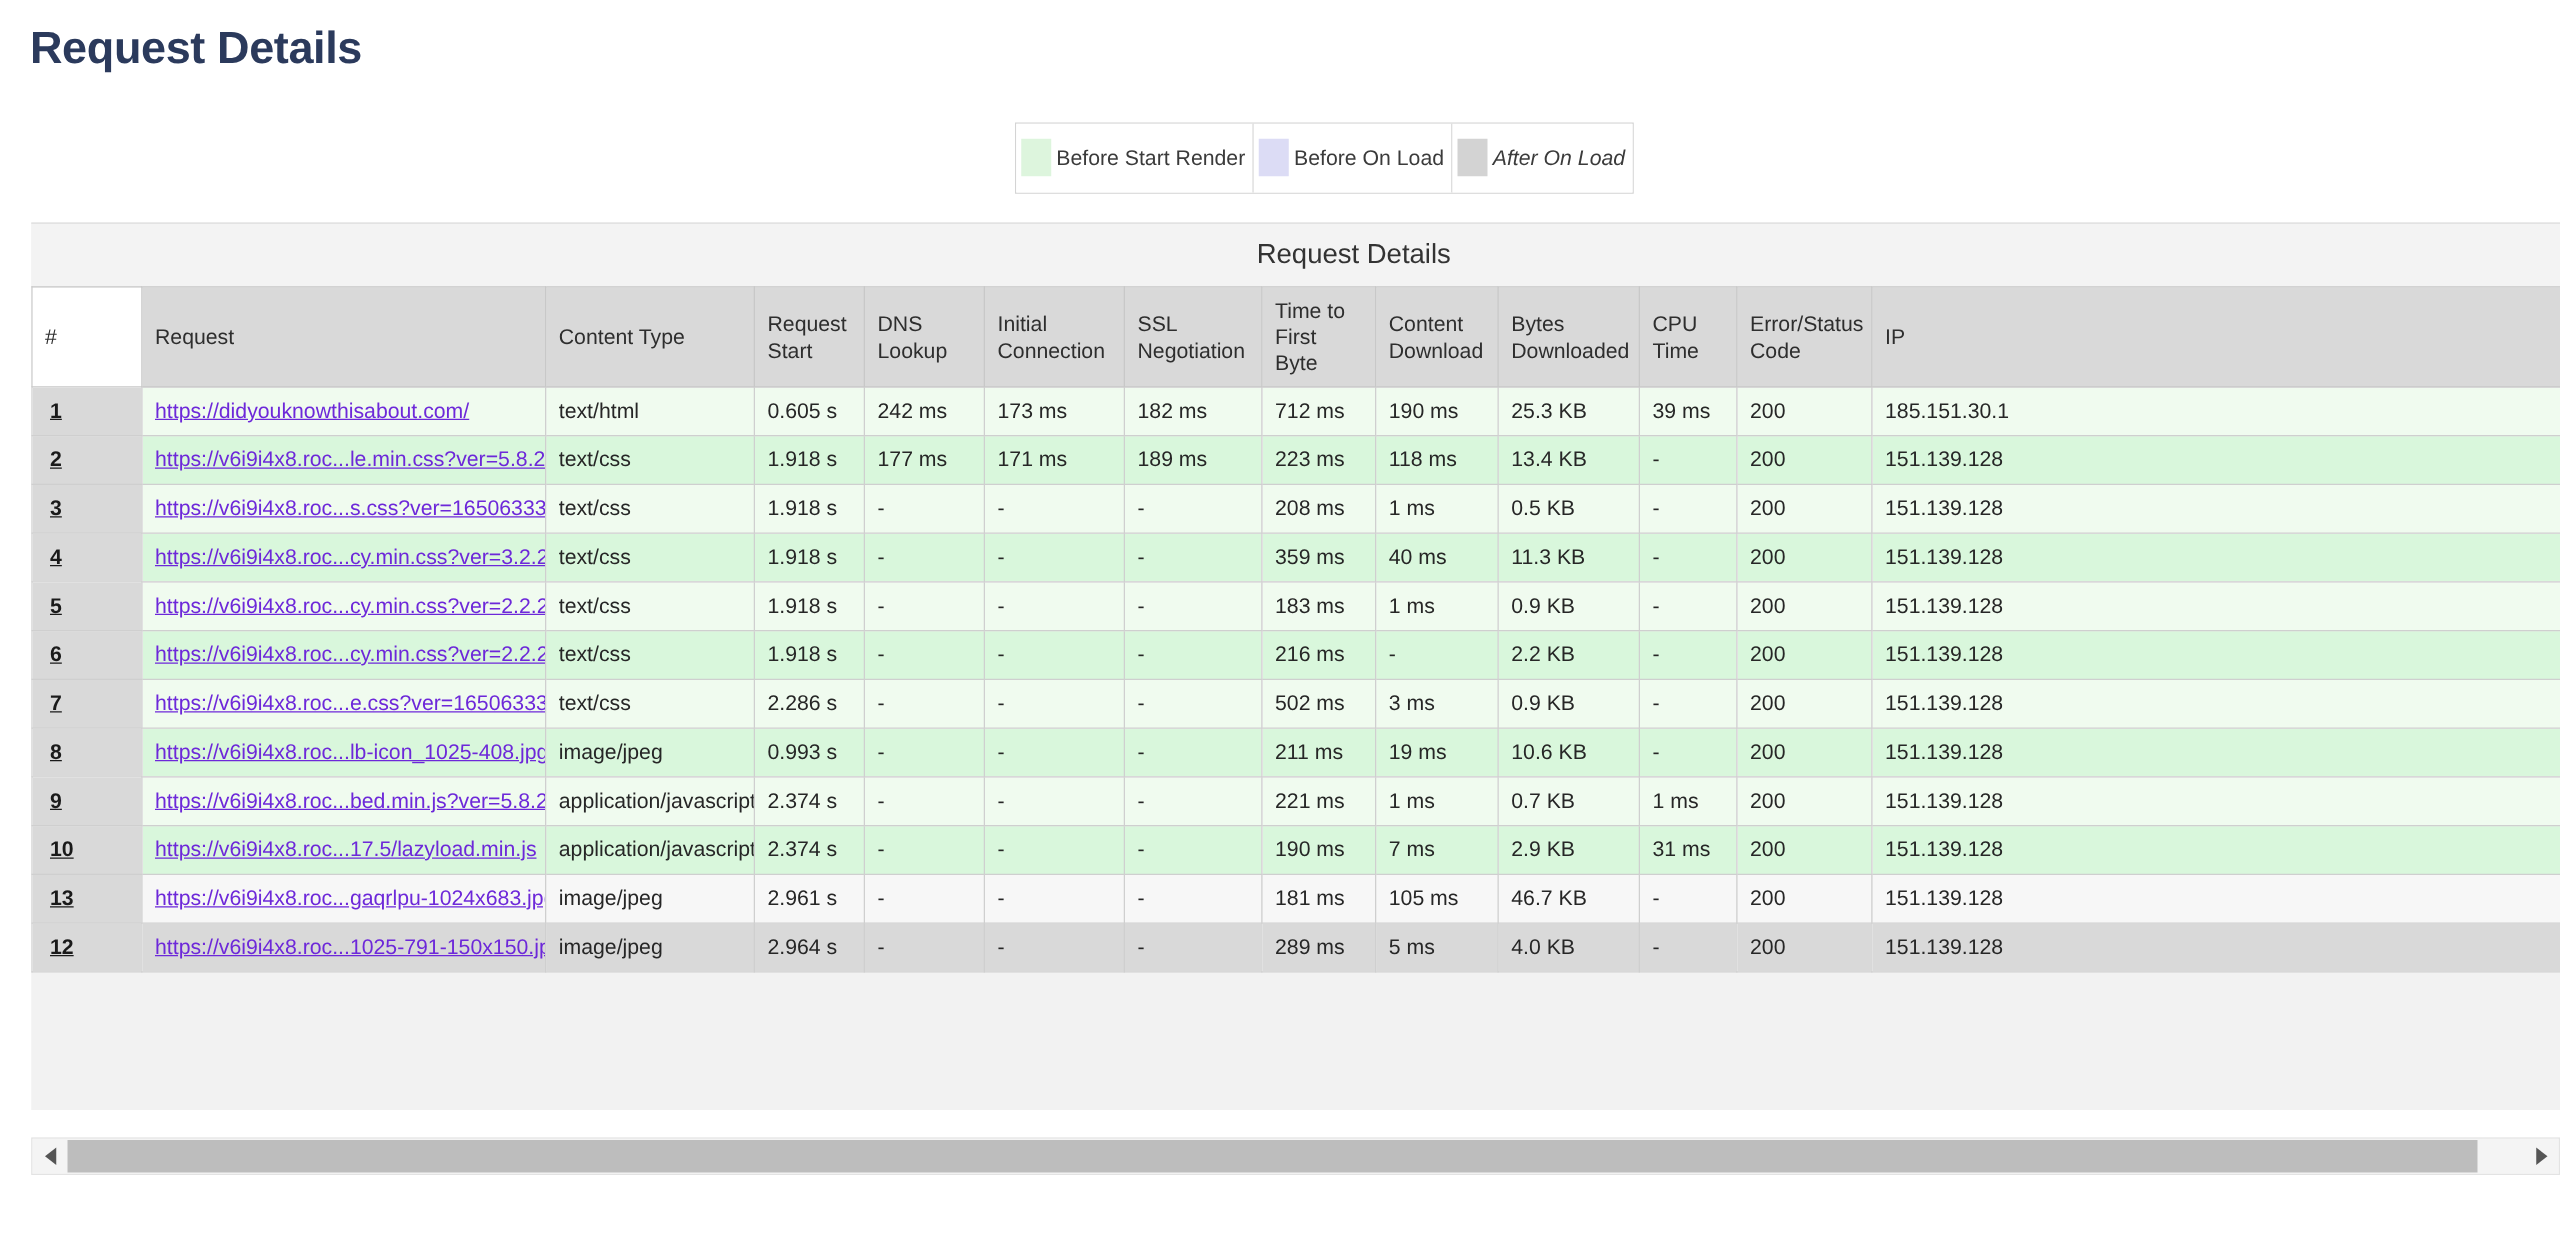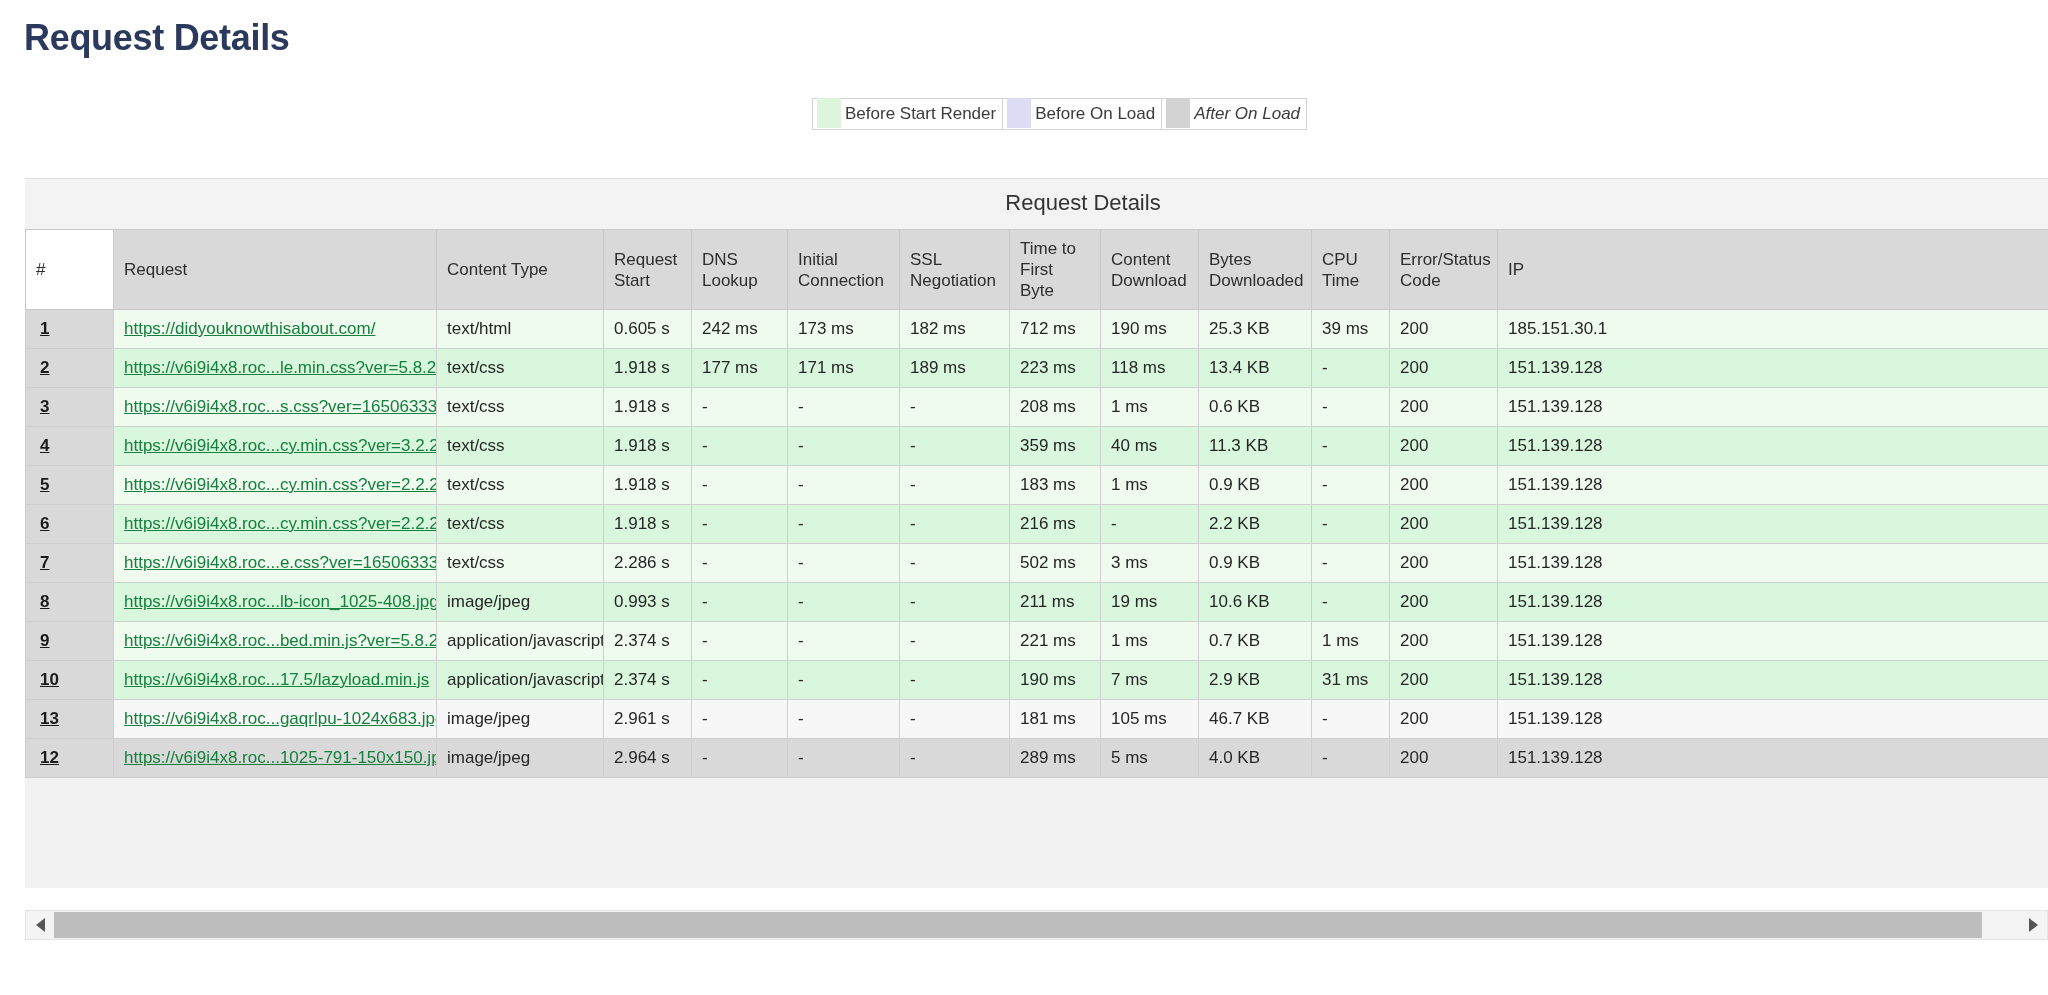--- a/index.html
+++ b/index.html
@@ -32,21 +32,21 @@
 
   
   .legend {
     position: absolute;
     left: 812px;
     top: 98px;
     display: flex;
     align-items: stretch;
     border: 1px solid #d4d4d4;
     background: #ffffff;
-    height: 32px;
+    height: 57px;
   }
   .legend-item {
     display: flex;
     align-items: center;
     border-right: 1px solid #d4d4d4;
     padding: 0;
     background: #fff;
   }
   .legend-item:last-child { border-right: none; font-style: italic; }
   .legend-swatch {
@@ -118,21 +118,21 @@
     background: #d9d9d9 !important;
     text-align: left;
     padding-left: 14px;
   }
   td.idx a {
     color: #1a1a1a;
     font-weight: bold;
     text-decoration: underline;
   }
   td.res a {
-    color: #15803d;
+    color: #6d28d9;
     text-decoration: underline;
   }
 
   
   tr.green-a td { background: #f0fbef; }
   tr.green-b td { background: #d9f7dc; }
   tr.white-a  td { background: #f7f7f7; }
   tr.grey-b   td { background: #d9d9d9; }
 
   
@@ -284,21 +284,21 @@
           <tr class="green-a">
             <td class="idx"><a href="#">3</a></td>
             <td class="res"><a href="#">https://v6i9i4x8.roc...s.css?ver=1650633368</a></td>
             <td>text/css</td>
             <td>1.918 s</td>
             <td>-</td>
             <td>-</td>
             <td>-</td>
             <td>208 ms</td>
             <td>1 ms</td>
-            <td>0.6 KB</td>
+            <td>0.5 KB</td>
             <td>-</td>
             <td>200</td>
             <td>151.139.128</td>
           </tr>
           <tr class="green-b">
             <td class="idx"><a href="#">4</a></td>
             <td class="res"><a href="#">https://v6i9i4x8.roc...cy.min.css?ver=3.2.2</a></td>
             <td>text/css</td>
             <td>1.918 s</td>
             <td>-</td>

